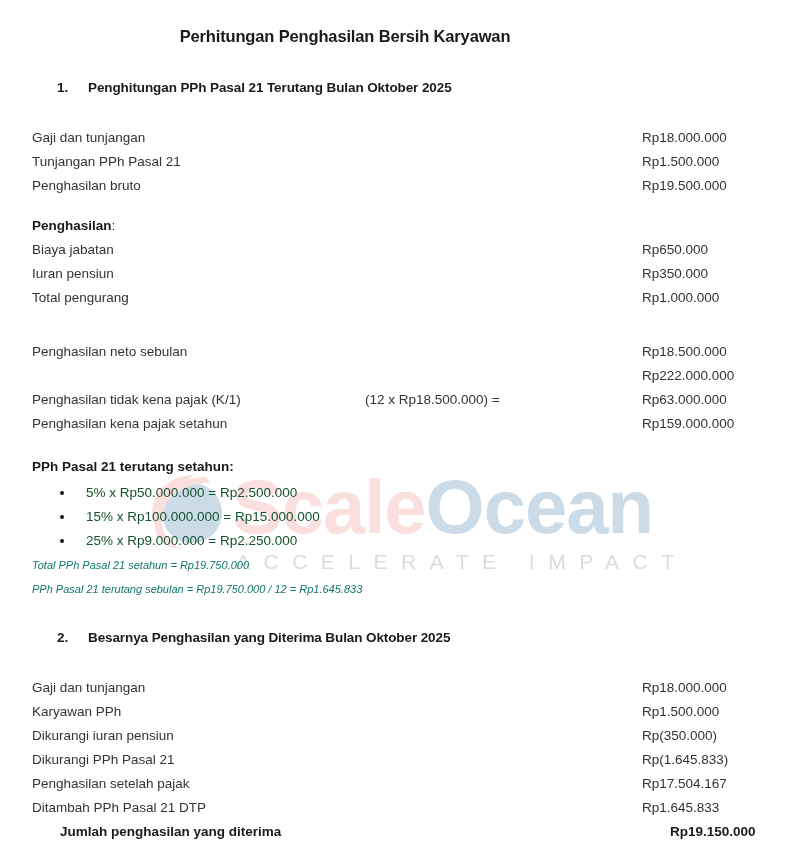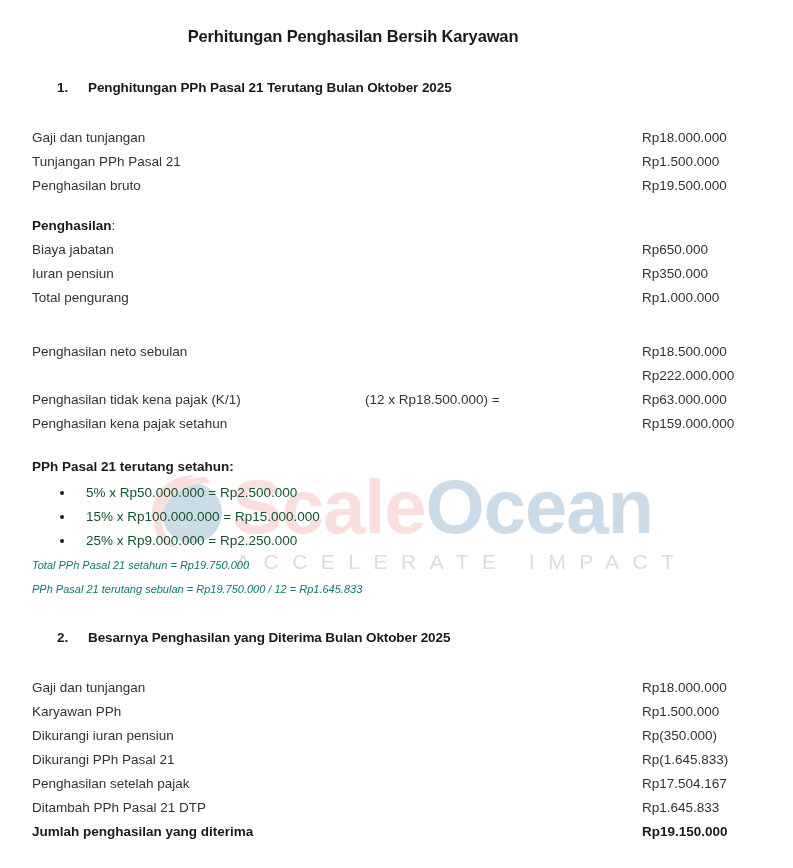--- a/index.html
+++ b/index.html
@@ -61,21 +61,21 @@
 
   
   #doc {
     position: absolute;
     inset: 0;
     z-index: 1;
   }
 
   #page-title {
     position: absolute;
-    left: 12px;
+    left: 4px;
     top: 27px;
     width: 682px;
     text-align: center;
     font-size: 16.5px;
     font-weight: bold;
     letter-spacing: -0.15px;
     color: #1a1a1a;
   }
 
   .section-head {
@@ -112,21 +112,21 @@
   .row .mid {
     position: absolute;
     left: 365px;
     margin-top: 24px;
   }
   .row .val {
     position: absolute;
     left: 642px;
   }
   .row.bold .lbl,
-  .row.bold .val { font-weight: bold; color: #1a1a1a; }
+  .row.bold .val { font-weight: bold; color: #1a1a1a; margin-left: 28px; }
   .sub-head { font-weight: bold; color: #1a1a1a; }
 
   
   #bullets {
     position: absolute;
     left: 0;
     width: 793px;
   }
   .bullet {
     position: relative;

